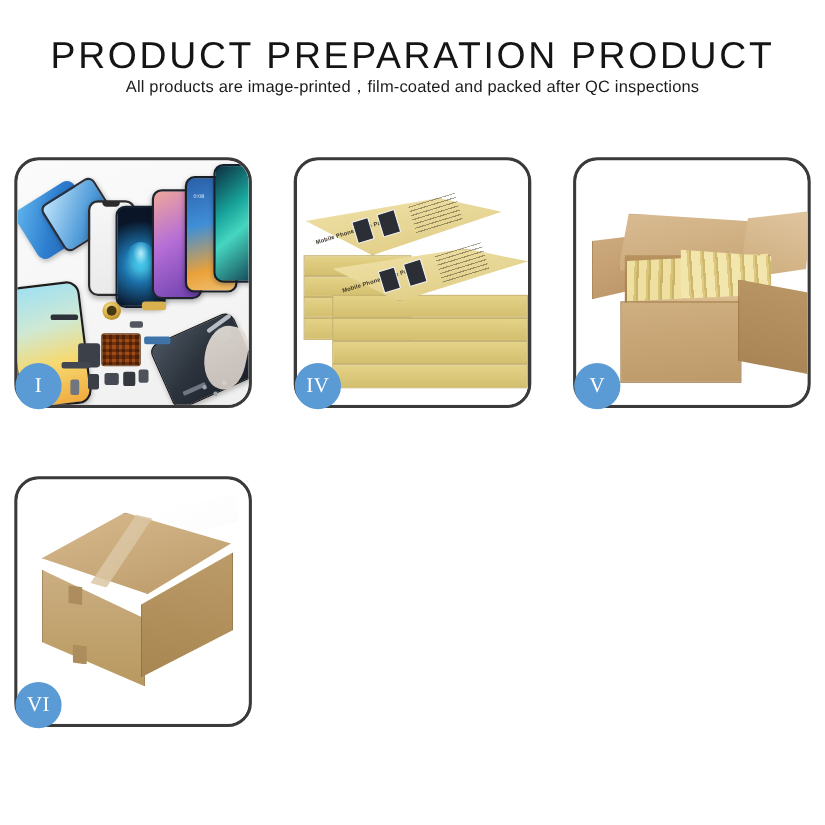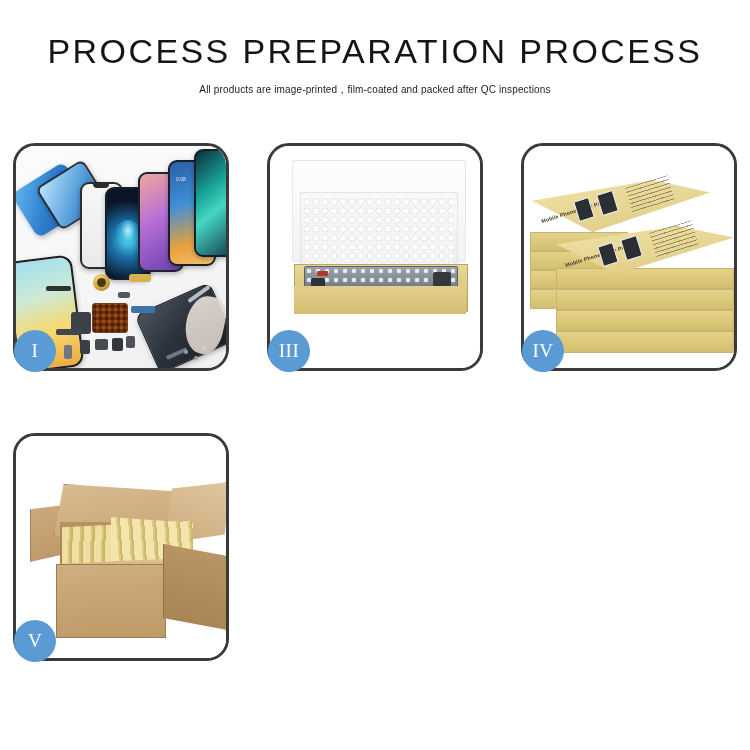--- a/index.html
+++ b/index.html
@@ -10,22 +10,22 @@
   }
   .page{width:750px;height:750px;position:relative;}
 
   
   .header{position:absolute;left:0;top:0;width:750px;text-align:center;}
   .title{
     font-size:34px;font-weight:500;letter-spacing:2.4px;color:#151515;
     margin-top:34px;line-height:1.05;white-space:nowrap;
   }
   .subtitle{
-    font-size:10px;font-weight:400;letter-spacing:.15px;color:#1c1c1c;
-    margin-top:13px;white-space:nowrap;
+    font-size:15px;font-weight:400;letter-spacing:.15px;color:#1c1c1c;
+    white-space:nowrap;
   }
 
   
   .grid{
     position:absolute;left:13px;top:143px;width:724px;height:545px;
     display:grid;grid-template-columns:216px 216px 216px;
     grid-template-rows:228px 228px;column-gap:38px;row-gap:62px;
   }
   .panel{
     position:relative;border:3.5px solid #3a3a3a;border-radius:22px;
@@ -212,21 +212,21 @@
   .s-sheen{position:absolute;left:128px;top:20px;width:72px;height:26px;
     background:linear-gradient(160deg,rgba(255,255,255,.9),rgba(240,240,240,.2));
     transform:rotate(-12deg);border-radius:3px;}
 </style>
 </head>
 <body>
 
 <div class="page">
 
   <div class="header">
-    <div class="title">PROCESS PREPARATION PROCESS</div>
+    <div class="title">PRODUCT PREPARATION PRODUCT</div>
     <div class="subtitle">All products are image-printed，film-coated and packed after QC inspections</div>
   </div>
 
   <div class="grid">
 
     <div class="panel">
       <div class="panel-inner p1">
         <div class="ph ph-a"></div>
         <div class="ph ph-a2"></div>
         <div class="ph ph-b"></div>
@@ -259,35 +259,20 @@
         <div class="scr" style="left:168px;top:204px"></div>
         <div class="scr" style="left:178px;top:210px"></div>
         <div class="scr" style="left:186px;top:200px"></div>
         <div class="hand"></div>
         <div class="tweez"></div>
       </div>
       <div class="badge">I</div>
     </div>
 
 
-    <div class="panel">
-      <div class="panel-inner p3">
-        <div class="k-lid"></div>
-        <div class="k-lid2"></div>
-        <div class="k-foam"></div>
-        <div class="k-body"></div>
-        <div class="k-item">
-          <div class="red"></div>
-            <div class="dk"></div>
-            <div class="dk2"></div>
-        </div>
-        <div class="k-front"></div>
-      </div>
-      <div class="badge">III</div>
-    </div>
 
     <div class="panel">
       <div class="panel-inner p4">
         <div class="stk">
 
           <div class="sb sb-side" style="left:0px;top:64px;width:96px;height:17px;"></div>
           <div class="sb sb-side" style="left:0px;top:83px;width:96px;height:17px;"></div>
           <div class="sb sb-side" style="left:0px;top:102px;width:96px;height:17px;"></div>
           <div class="sb sb-side" style="left:0px;top:121px;width:96px;height:18px;"></div>
 
@@ -324,15 +309,29 @@
         <div class="c-inner"></div>
         <div class="c-fill"></div>
         <div class="c-fill2"></div>
         <div class="c-edge"></div>
         <div class="c-bodyF"></div>
         <div class="c-bodyR"></div>
       </div>
       <div class="badge">V</div>
     </div>
 
+    <div class="panel">
+      <div class="panel-inner p6">
+        <div class="s-sheen"></div>
+        <div class="s-top"></div>
+        <div class="s-tape"></div>
+        <div class="s-left"></div>
+        <div class="s-right"></div>
+        <div class="s-tab" style="left:46px;top:96px;width:13px;height:18px;
+             clip-path:polygon(0 0,100% 10%,100% 100%,0 90%);"></div>
+        <div class="s-tab" style="left:50px;top:150px;width:13px;height:18px;
+             clip-path:polygon(0 0,100% 10%,100% 100%,0 90%);"></div>
+      </div>
+      <div class="badge">VI</div>
+    </div>
 
   </div>
 </div>
 
 </body></html>

